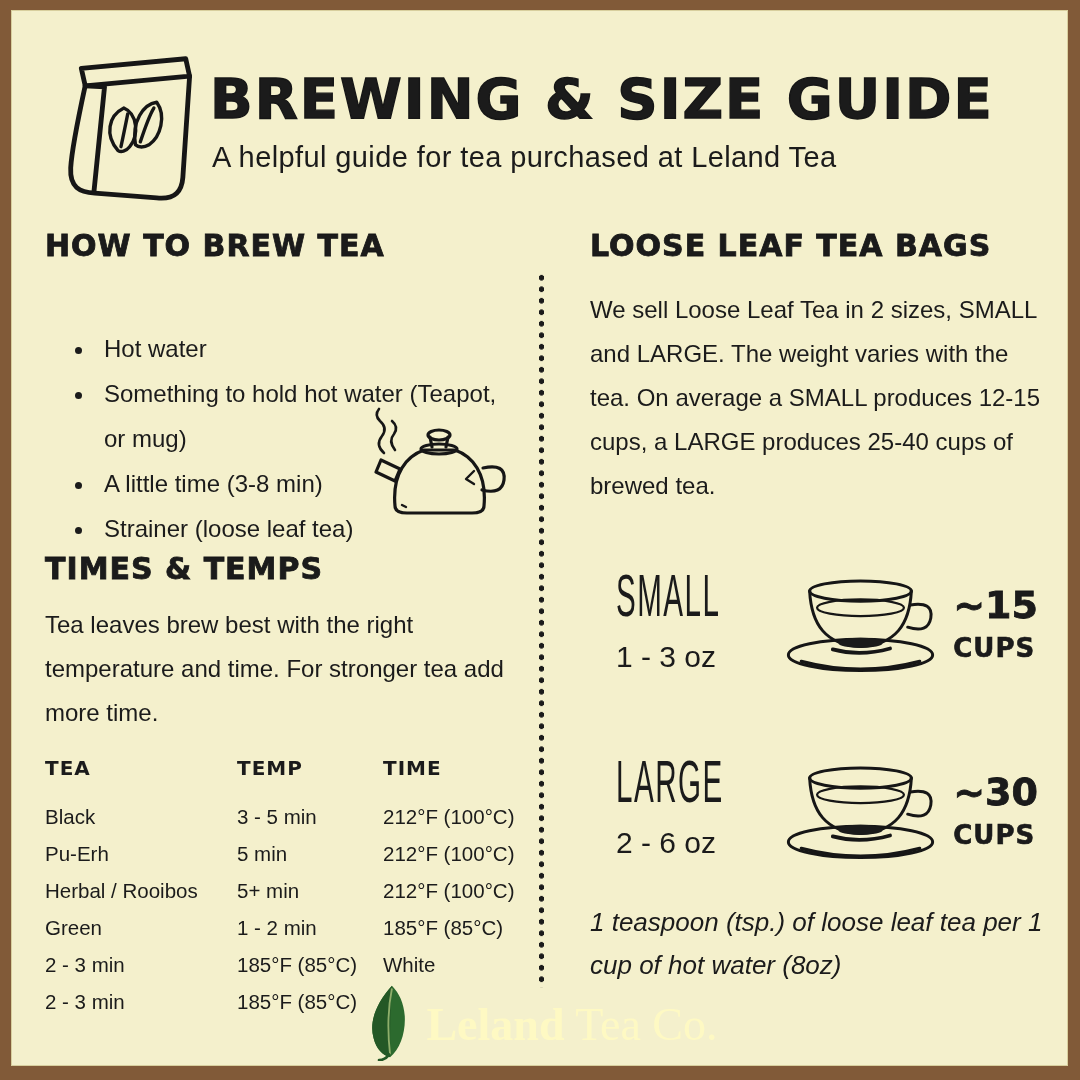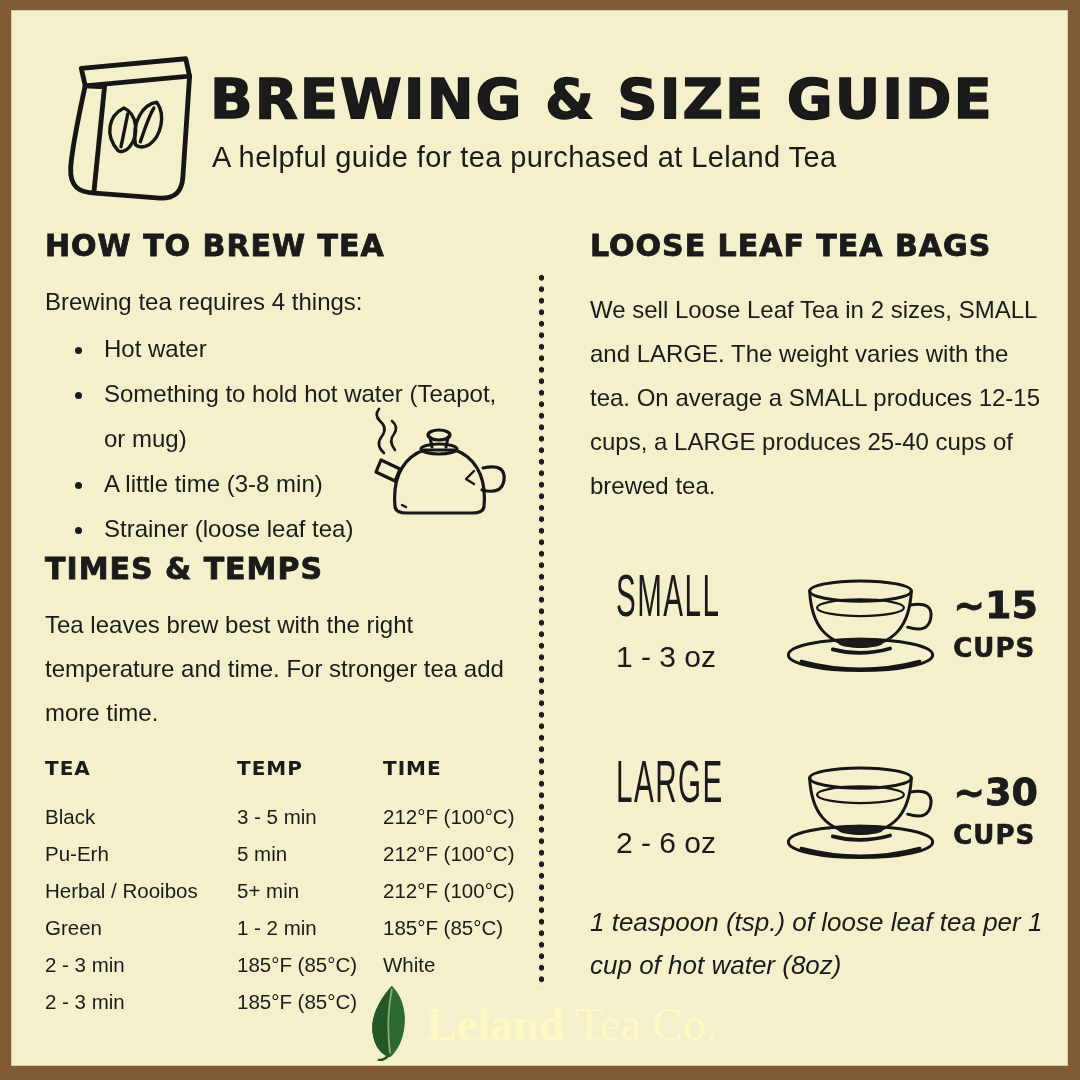--- a/index.html
+++ b/index.html
@@ -85,21 +85,20 @@
       <path d="M61,106 C64,92 66,82 68,72"></path>
       <path d="M76,104 C72,80 84,62 98,60 C108,74 102,96 90,104 C85,107 79,107 76,104 Z"></path>
       <path d="M81,101 C86,86 90,74 95,66"></path>
     </g>
   </svg>
 
   <div class="abs title">BREWING &amp; SIZE GUIDE</div>
   <div class="abs h2 brew-head">HOW TO BREW TEA</div>
 
   <div class="abs subtitle">A helpful guide for tea purchased at Leland Tea</div>
-  <div class="abs body-text brew-intro">Brewing tea requires 4 things:</div>
 
   <ul class="abs brew-list">
     <li>Hot water</li>
     <li>Something to hold hot water (Teapot, or mug)</li>
     <li>A little time (3-8 min)</li>
     <li>Strainer (loose leaf tea)</li>
   </ul>
 
   <svg class="abs kettle-icon" viewBox="0 0 155 115" fill="none" stroke="#161616" stroke-width="3.2" stroke-linecap="round" stroke-linejoin="round">
     <path d="M33,101 C30,68 45,51 62,45 L93,45 C110,51 125,68 122,101 C122,106 117,108 110,108 L45,108 C38,108 33,106 33,101 Z"></path>

